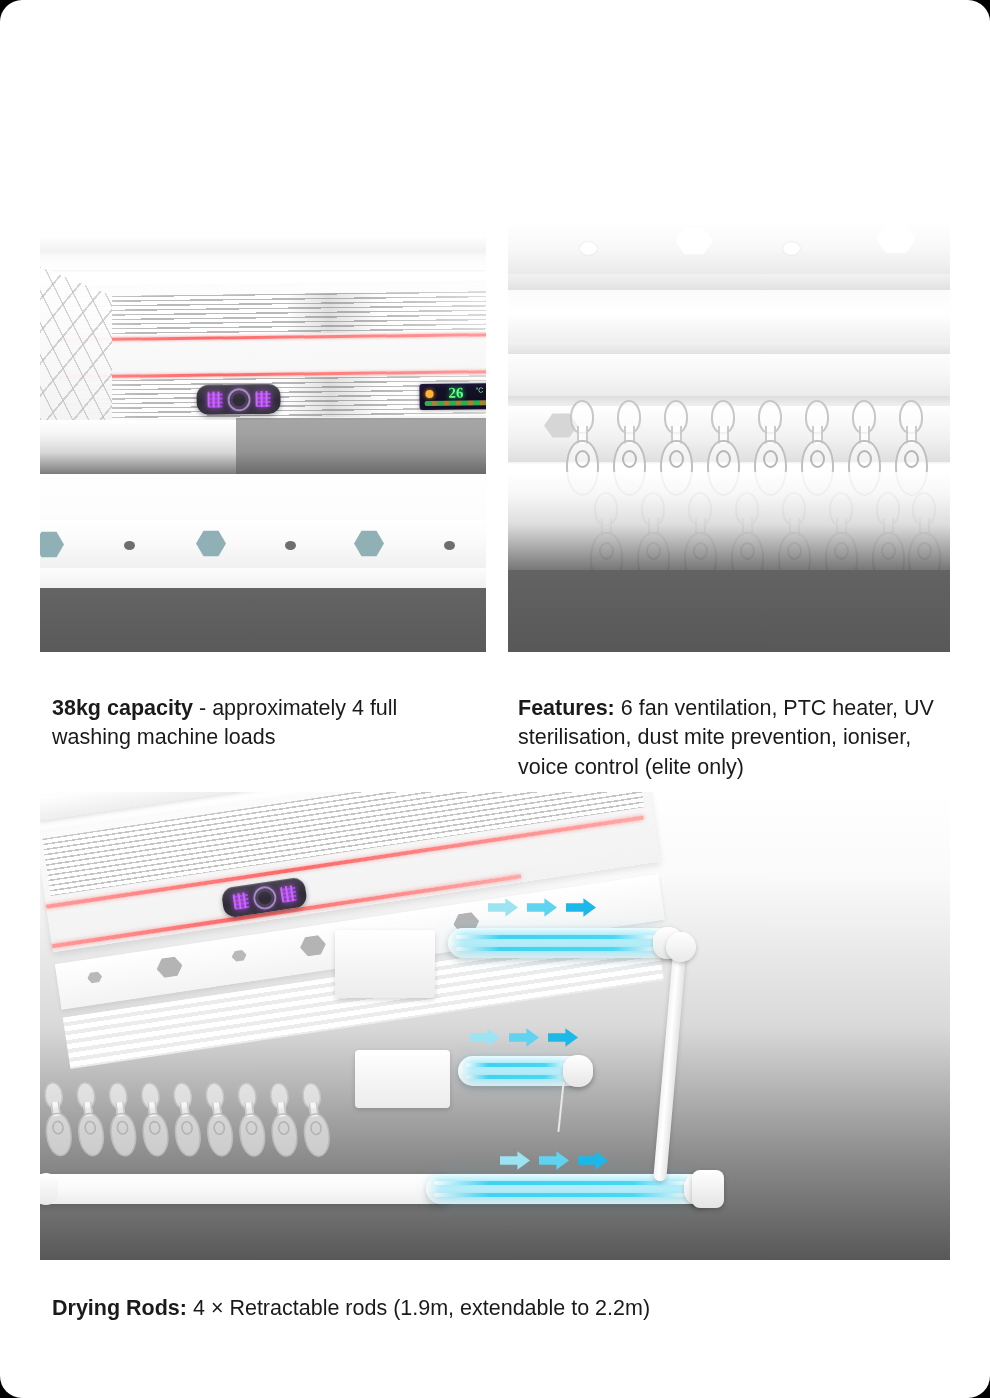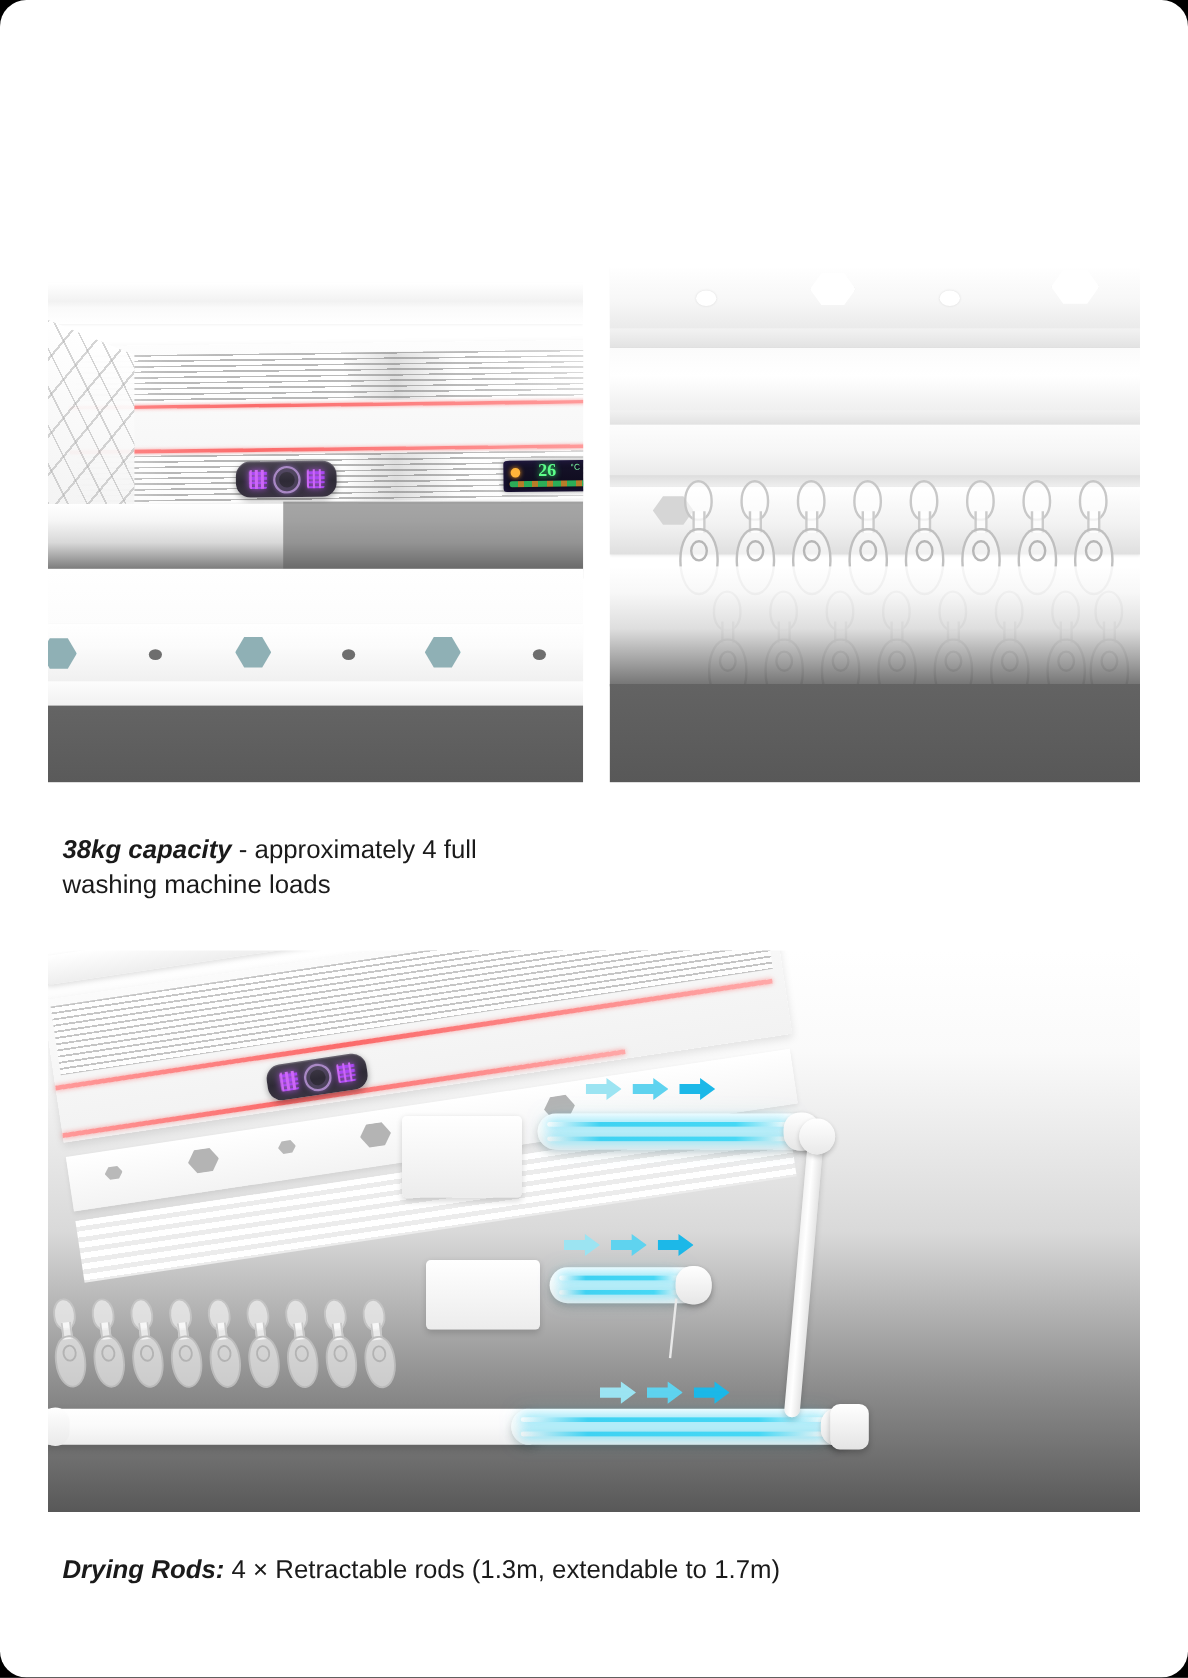--- a/index.html
+++ b/index.html
@@ -298,21 +298,21 @@
   }
 
   
   .caption{
     position:absolute;
     font-size:21.5px;
     line-height:1.38;
     color:#1a1a1a;
     font-family:"Liberation Sans","DejaVu Sans",sans-serif;
   }
-  .caption b{font-weight:700;font-style:italic;}
+  .caption b{font-weight:700;}
   #cap-capacity{left:52px; top:672px; width:430px;}
   #cap-features{left:518px;top:672px; width:440px;}
   #cap-rods{    left:52px; top:1272px;width:880px;}
 </style>
 </head>
 <body>
 
 <div class="page">
 
 
@@ -611,18 +611,21 @@
       <div class="arm" style="left:634px;top:150px;height:240px;transform:rotate(5deg);transform-origin:top center;"></div>
       <div style="position:absolute;left:626px;top:140px;width:30px;height:30px;border-radius:50%;background:linear-gradient(180deg,#ffffff,#e9e9e9);box-shadow:0 2px 4px rgba(0,0,0,.2);"></div>
       <div style="position:absolute;left:652px;top:378px;width:32px;height:38px;border-radius:8px;background:linear-gradient(180deg,#ffffff,#e4e4e4);box-shadow:0 2px 5px rgba(0,0,0,.22);"></div>
     </div>
   </div>
 
   <p class="caption" id="cap-capacity">
     <b>38kg capacity</b><span> - approximately 4 full washing machine loads</span>
   </p>
 
+  <p class="caption" id="cap-features">
+    <b>Features:</b><span> 6 fan ventilation, PTC heater, UV sterilisation, dust mite prevention, ioniser, voice control (elite only)</span>
+  </p>
 
   <p class="caption" id="cap-rods">
-    <b>Drying Rods:</b><span> 4 × Retractable rods (1.3m, extendable to 1.7m)</span>
+    <b>Drying Rods:</b><span> 4 × Retractable rods (1.9m, extendable to 2.2m)</span>
   </p>
 
 </div>
 
 </body></html>

